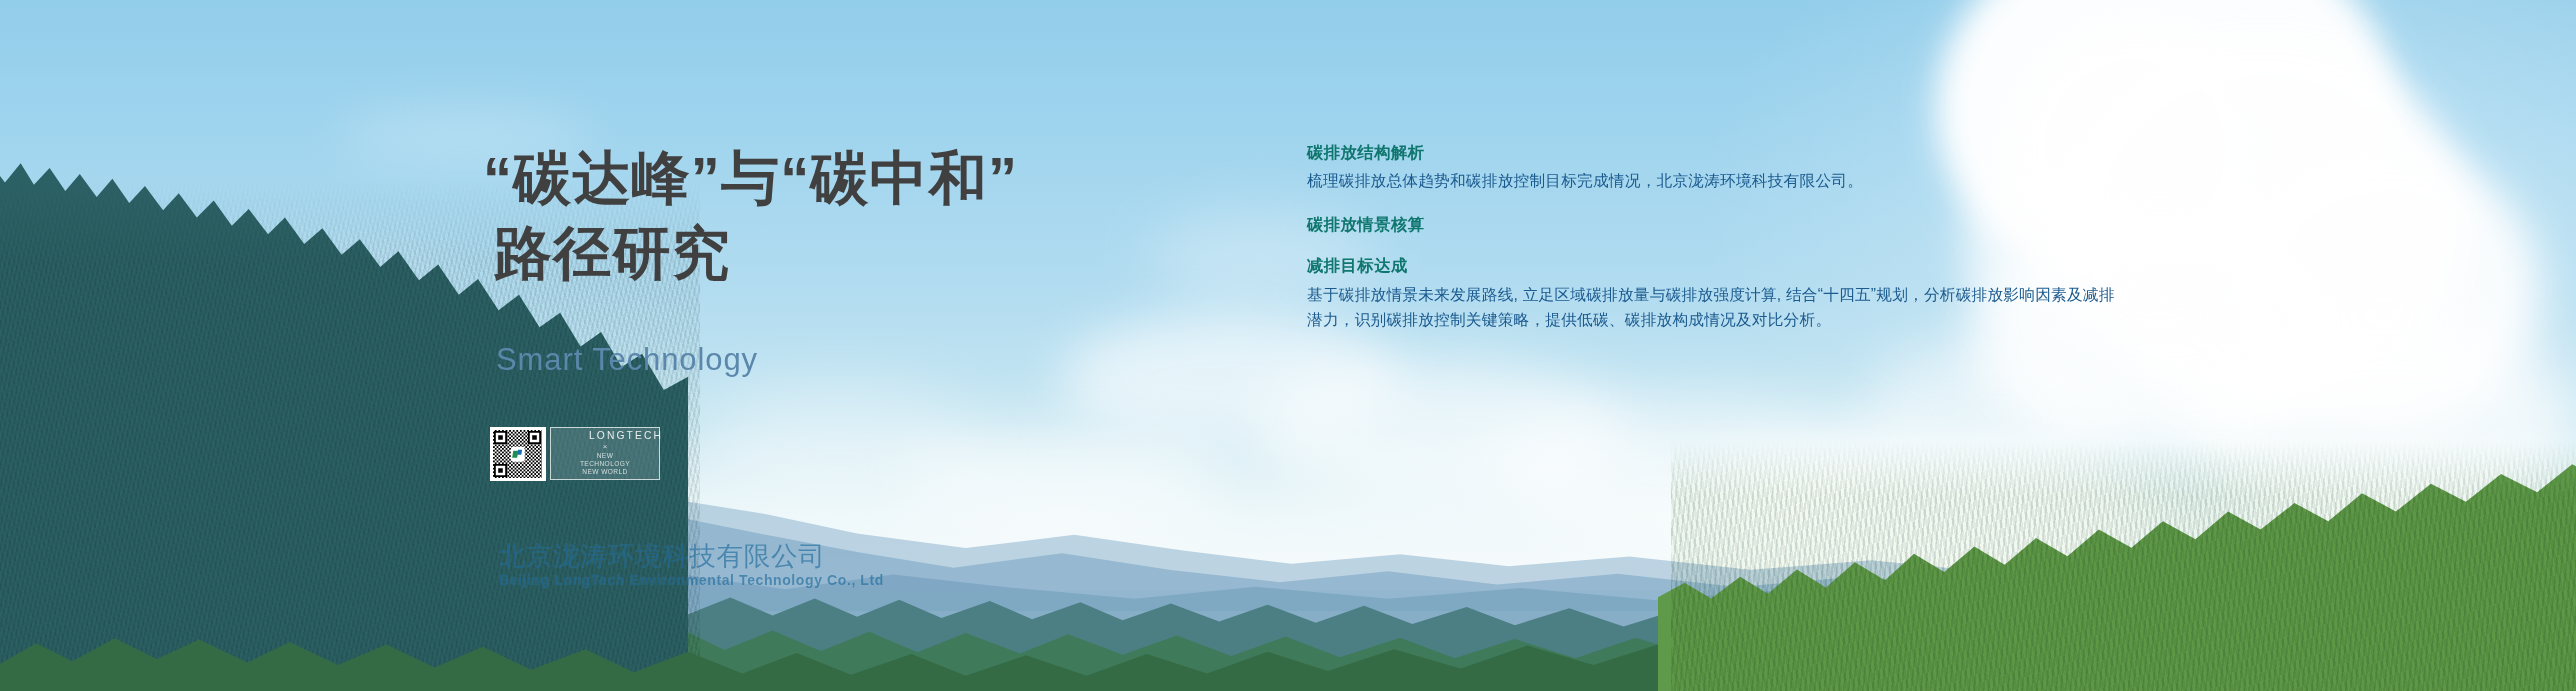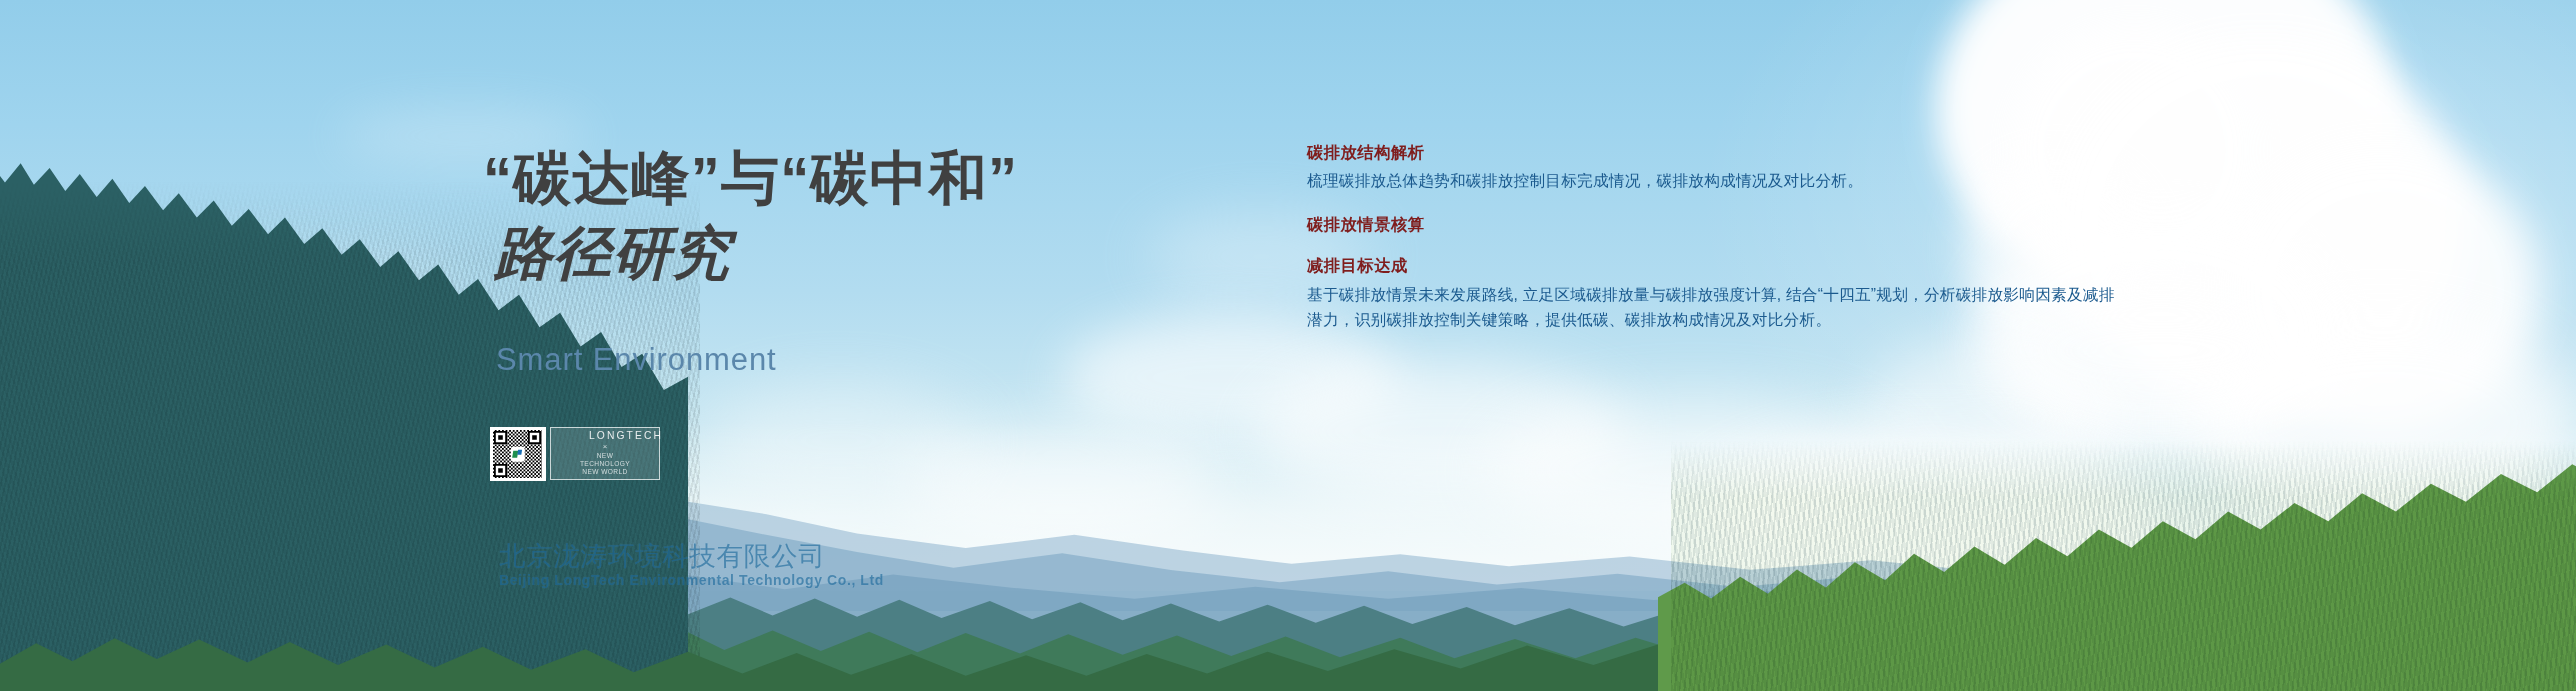--- a/index.html
+++ b/index.html
@@ -110,21 +110,21 @@
   .headline {
     position:absolute; left:483px; top:140px;
     font-family:"Liberation Sans","DejaVu Sans",sans-serif;
     font-weight:700;
     font-size:58px;
     line-height:1.30;
     letter-spacing:1.2px;
     color:#404040;
     white-space:nowrap;
   }
-  .headline .l2 { display:block; padding-left:11px;font-style:italic; }
+  .headline .l2 { display:block; padding-left:11px; }
 
   .tagline {
     position:absolute; left:496px; top:342px;
     font-size:31px;
     letter-spacing:0.9px;
     color:#5b87ab;
     font-weight:400;
     white-space:nowrap;
   }
 
@@ -191,21 +191,21 @@
   }
   .wm-cn { font-size:26.6px; line-height:1; font-weight:400; white-space:nowrap; }
   .wm-en { font-size:14px; line-height:1; margin-top:3.6px; font-weight:700; white-space:nowrap; }
 
   
   .sections { position:absolute; left:1307px; top:142px; width:809px; }
   .sec { margin-bottom:20.5px; }
   .sec:last-child { margin-bottom:0; }
   .sec-h {
     font-size:16.3px; font-weight:700;
-    color:#7f1d1d; letter-spacing:0.5px;
+    color:#0f766e; letter-spacing:0.5px;
     line-height:1.25;
     margin-bottom:6px;
   }
   .sec-b {
     font-size:15.7px; font-weight:400;
     color:#1b5a8e; letter-spacing:0.2px;
     line-height:1.62;
   }
 </style>
 </head>
@@ -287,21 +287,21 @@
       <path d="M0,300 L44,276 L88,302 L136,266 L182,294 L230,254 L278,284 L326,242 L376,272 L424,228 L474,258 L524,216 L574,246 L626,202 L678,232 L730,188 L784,218 L836,174 L890,204 L944,158 L998,188 L1054,144 L1110,174 L1166,128 L1222,158 L1280,112 L1338,142 L1396,96 L1456,126 L1514,80 L1560,104 L1560,470 L0,470 Z" fill="#5f9a4a"></path>
     </svg>
   </div>
   <div class="tex-right"></div>
 
   <div class="headline">
     <span class="l1">“碳达峰”与“碳中和”</span>
     <span class="l2">路径研究</span>
   </div>
 
-  <div class="tagline">Smart Environment</div>
+  <div class="tagline">Smart Technology</div>
 
   <div class="qr-wrap">
     <div class="qr-grid">
       <span class="qr-eye3"></span>
       <span class="qr-logo">
         <span class="qr-logo-mark">
           <span class="a"></span>
           <span class="b"></span>
         </span>
       </span>
@@ -317,21 +317,21 @@
   </div>
 
   <div class="wm">
     <div class="wm-cn">北京泷涛环境科技有限公司</div>
     <div class="wm-en">Beijing LongTech Environmental Technology Co., Ltd</div>
   </div>
 
   <div class="sections">
     <div class="sec">
       <div class="sec-h">碳排放结构解析</div>
-      <div class="sec-b">梳理碳排放总体趋势和碳排放控制目标完成情况，碳排放构成情况及对比分析。</div>
+      <div class="sec-b">梳理碳排放总体趋势和碳排放控制目标完成情况，北京泷涛环境科技有限公司。</div>
     </div>
     <div class="sec">
       <div class="sec-h">碳排放情景核算</div>
     </div>
     <div class="sec">
       <div class="sec-h">减排目标达成</div>
       <div class="sec-b">基于碳排放情景未来发展路线, 立足区域碳排放量与碳排放强度计算, 结合“十四五”规划，分析碳排放影响因素及减排潜力，识别碳排放控制关键策略，提供低碳、碳排放构成情况及对比分析。</div>
     </div>
   </div>
 

